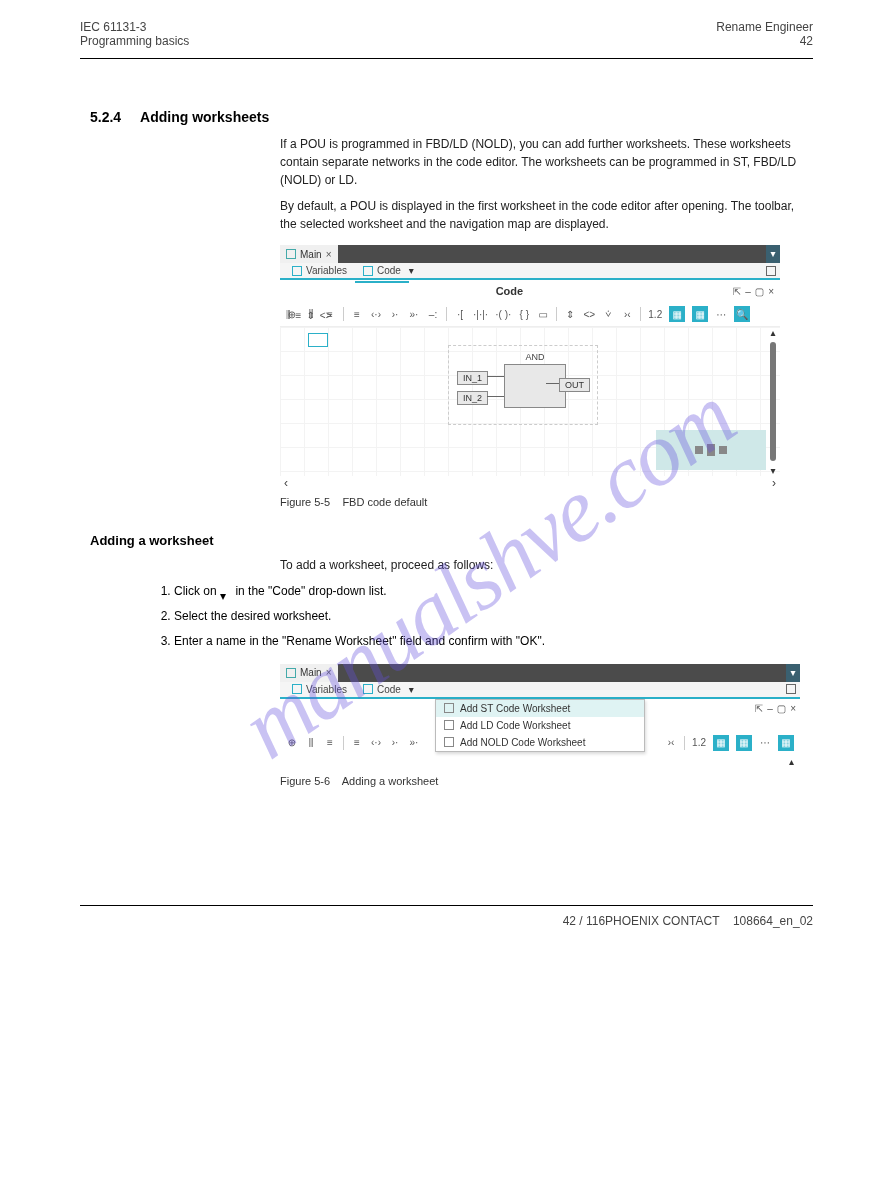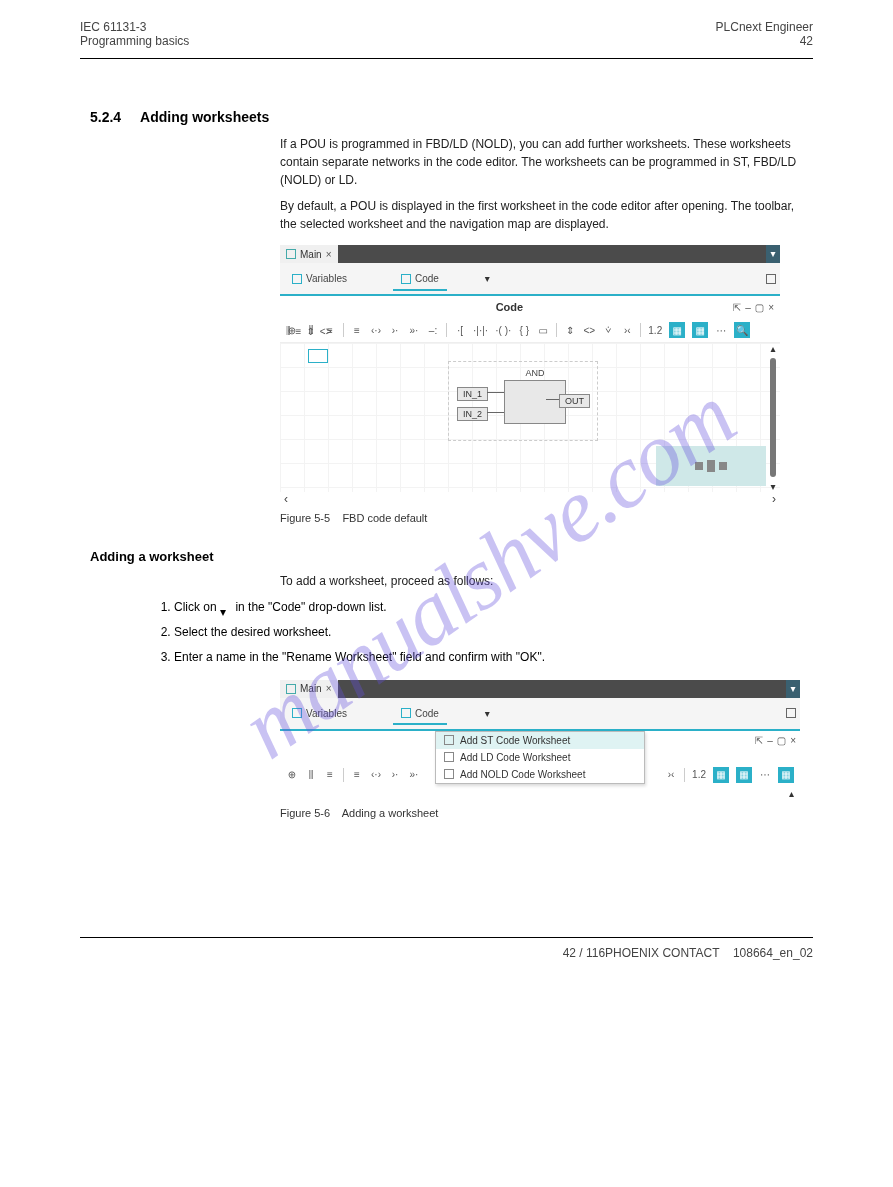--- a/index.html
+++ b/index.html
@@ -115,23 +115,22 @@
   text-align: center;
   font-size: 10px;
   line-height: 18px;
 }
 
 .subtabs {
   display: flex;
   align-items: center;
   background: #f5f5f5;
   border-bottom: 2px solid #2bb0c8;
-  height: 33px;
+  height: 17px;
   padding: 0 4px;
-  gap: 38px;
 }
 .subtab {
   display: flex;
   align-items: center;
   gap: 4px;
   padding: 0 8px;
   height: 22px;
   font-size: 10px;
   color: #444;
 }
@@ -303,21 +302,21 @@
 <body>
 
 <div class="watermark">manualshve.com</div>
 
 <div class="page-header">
   <div>
     <div>IEC 61131-3</div>
     <div>Programming basics</div>
   </div>
   <div class="page-header-right">
-    <div>PLCnext Engineer</div>
+    <div>Rename Engineer</div>
     <div>42</div>
   </div>
 </div>
 <hr class="hrule">
 
 <div class="content">
 
   <div class="h4">
     <span>5.2.4</span>&nbsp;&nbsp;&nbsp;&nbsp;
     <span>Adding worksheets</span>

